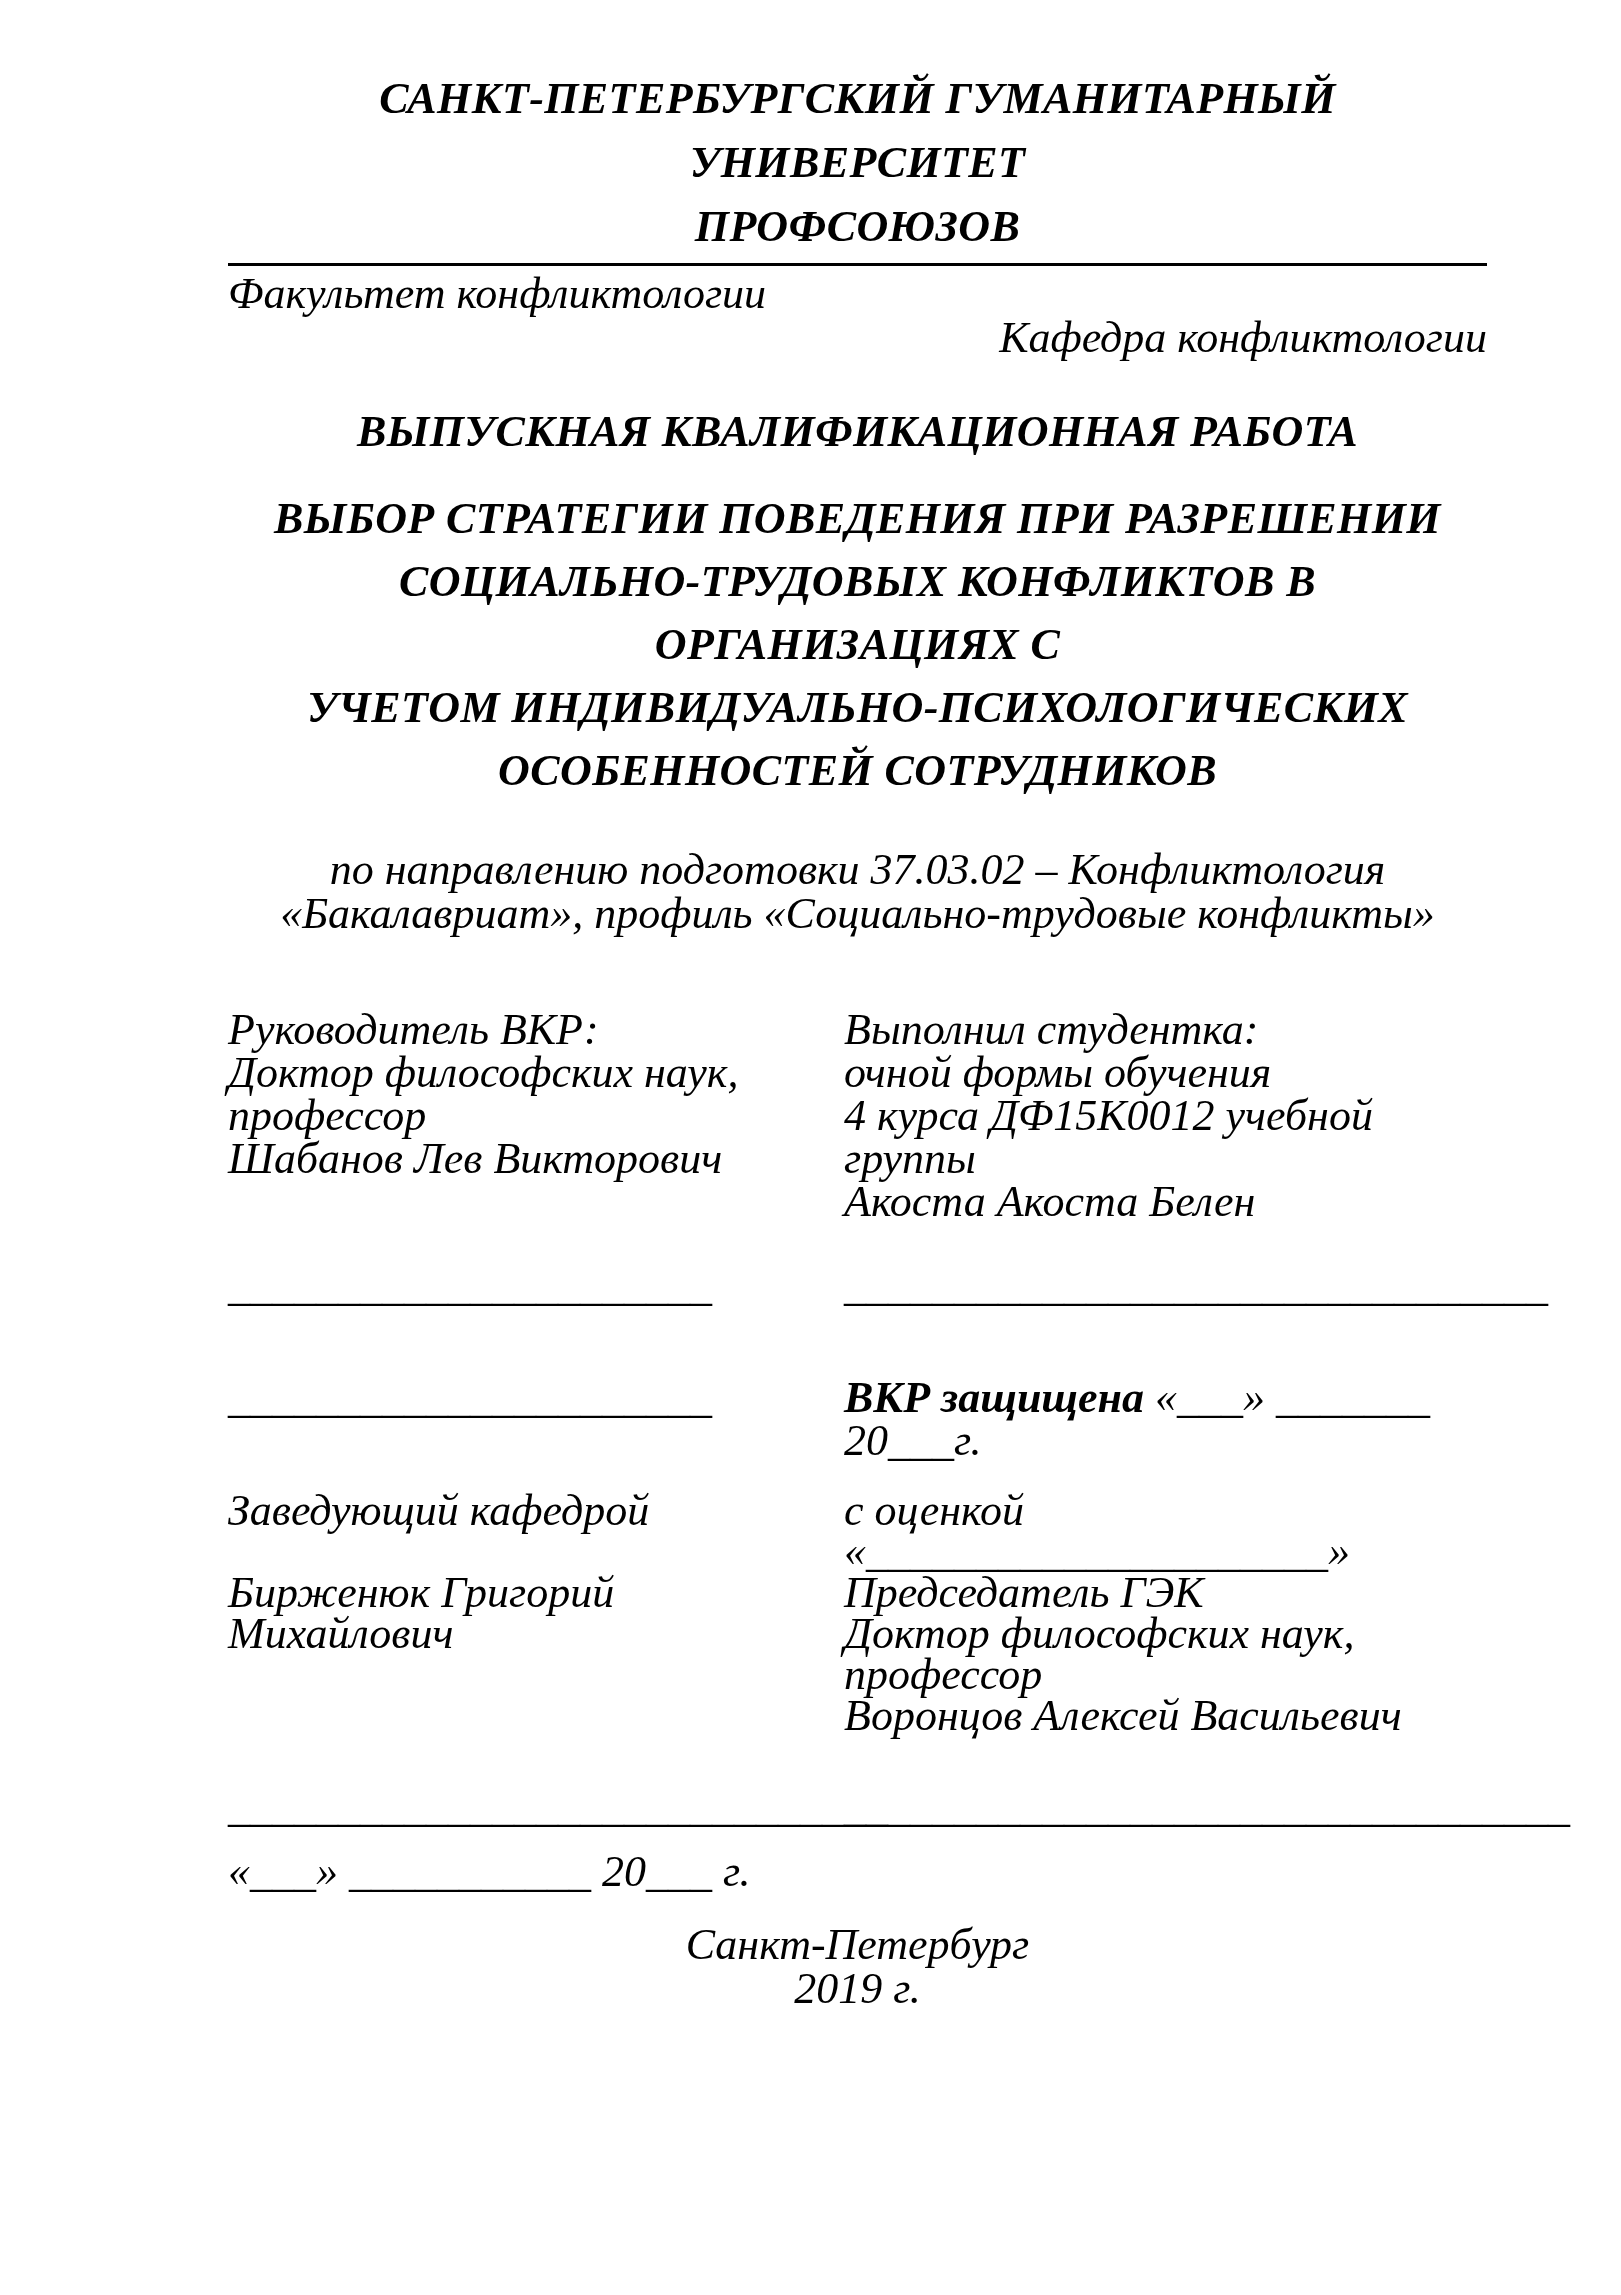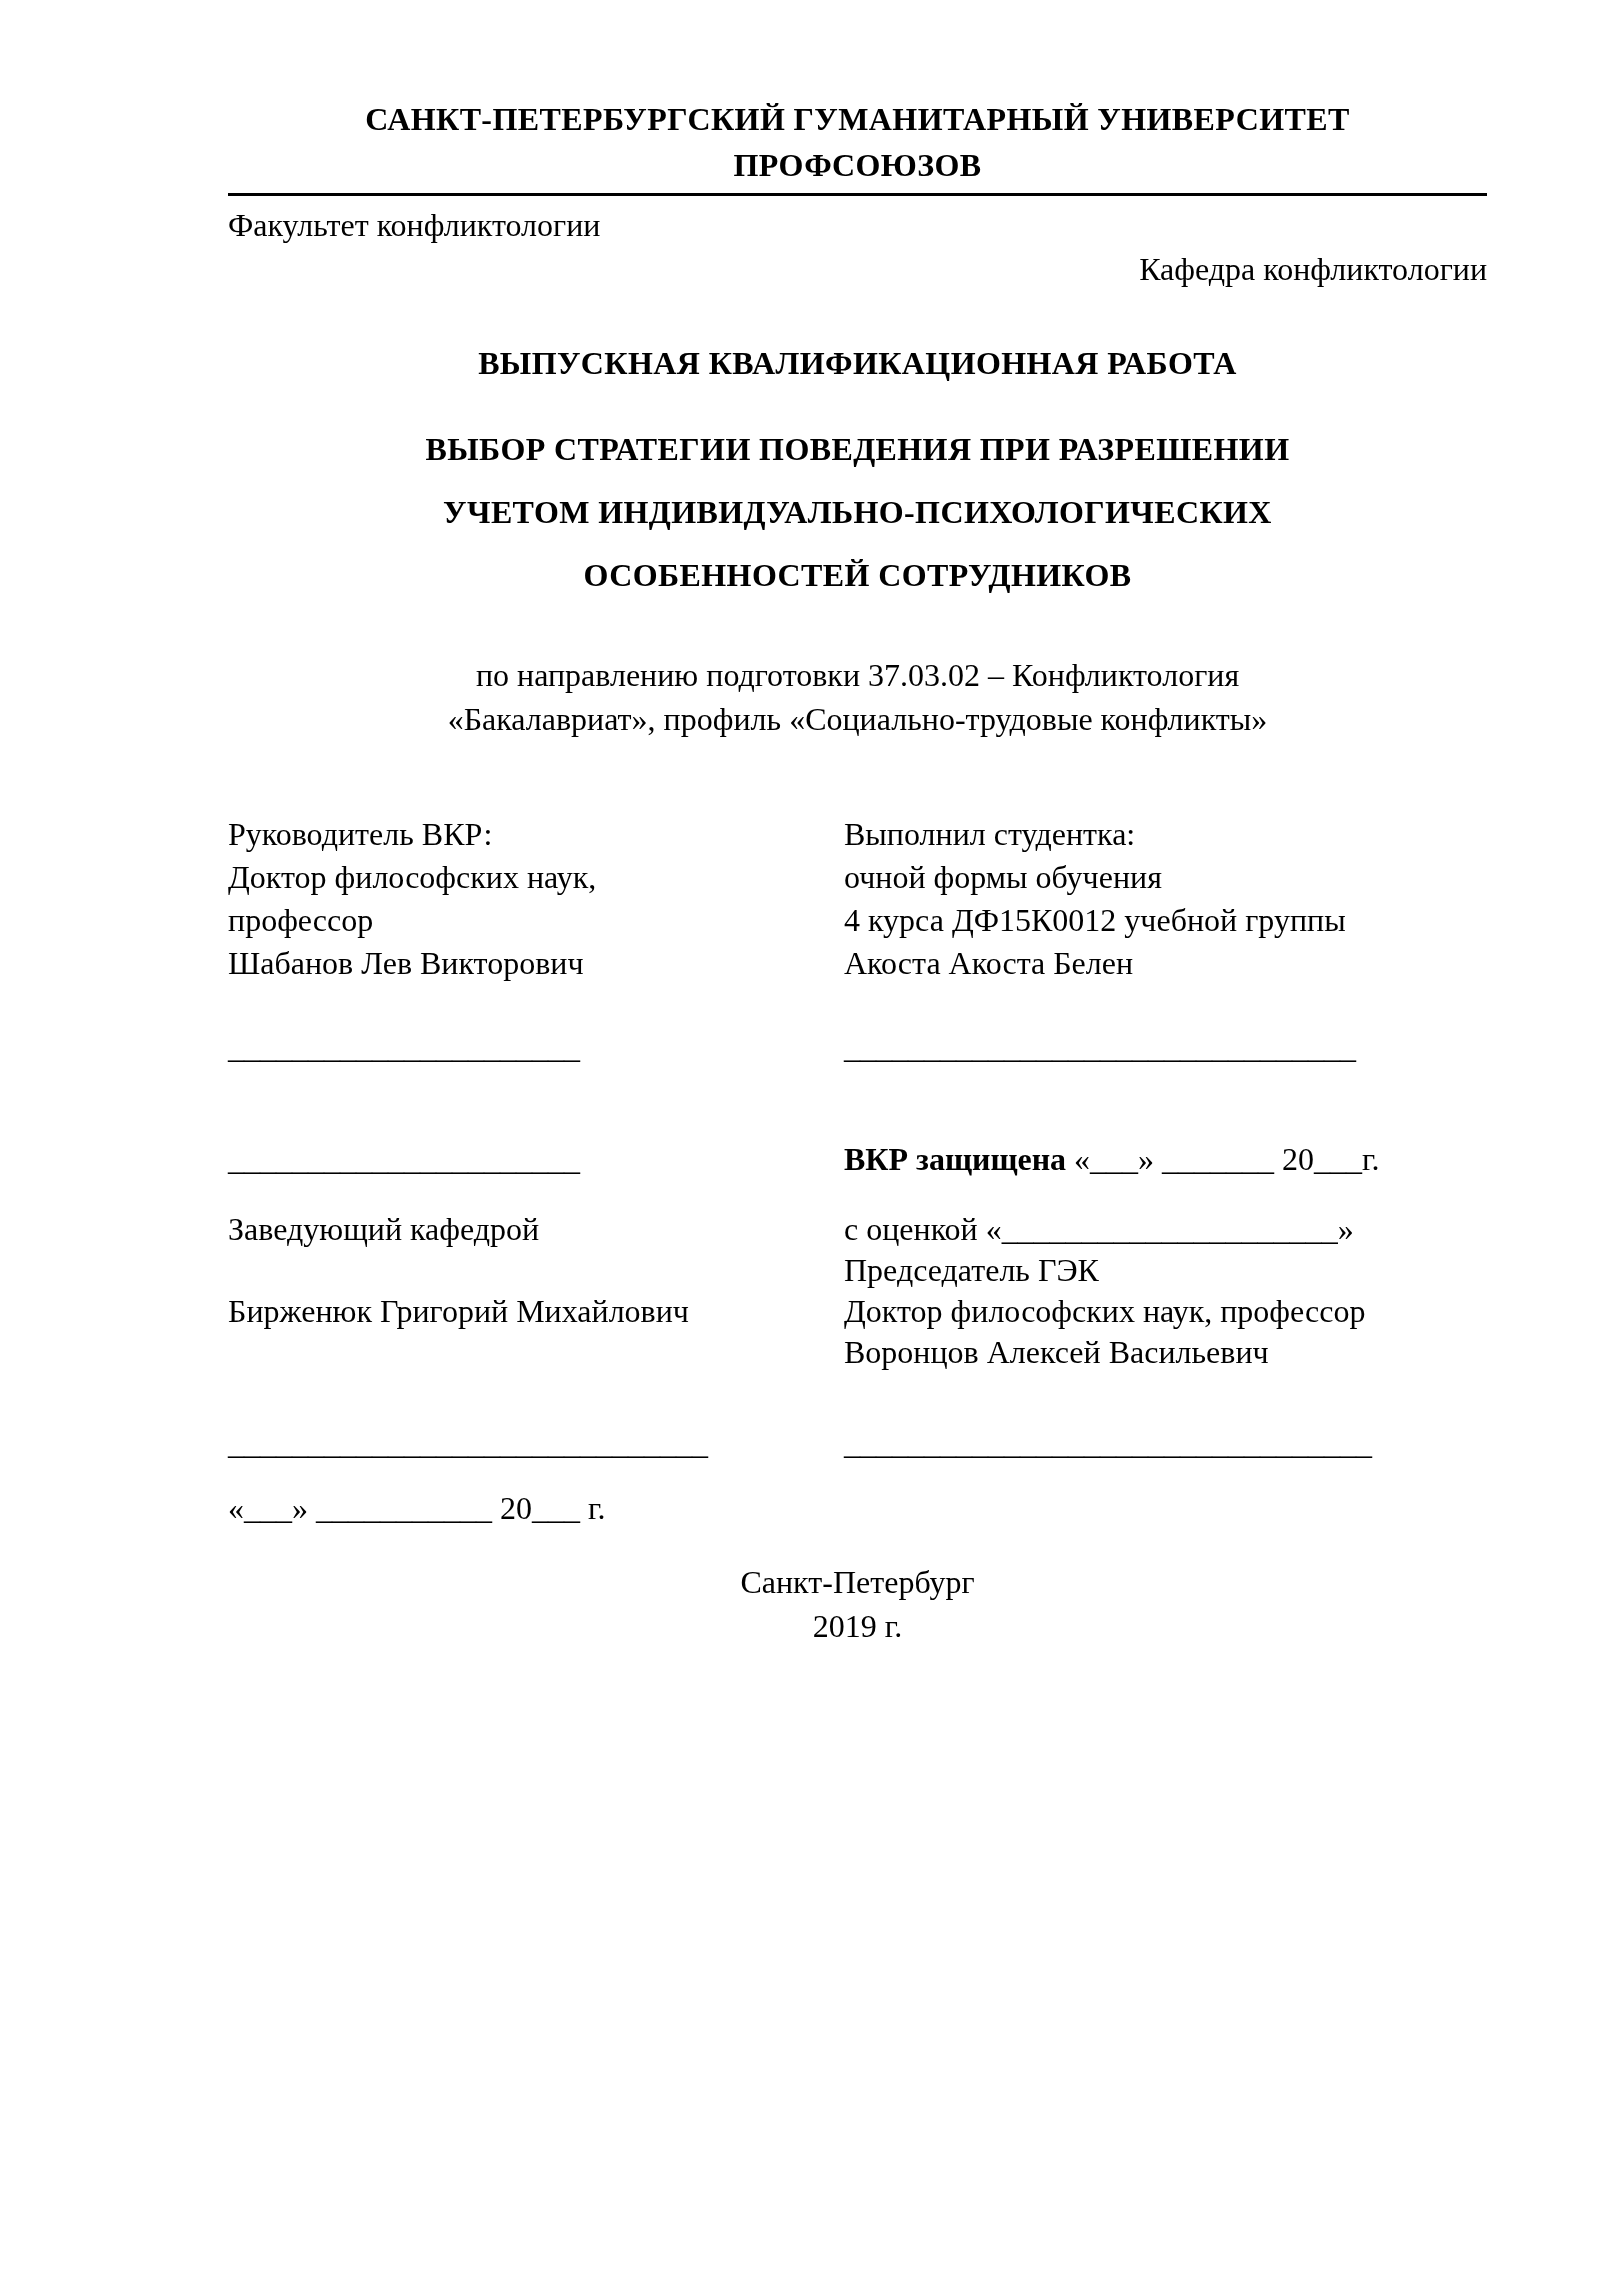--- a/index.html
+++ b/index.html
@@ -9,22 +9,23 @@
     color: #000000;
   }
   .page {
     width: 1622px;
     height: 2295px;
     background: #ffffff;
     position: relative;
     overflow: hidden;
   }
   .content {
-    padding: 96px 135px 0 228px;
-    font-size: 32px;
+    padding: 67px 135px 0 228px;
+    font-size: 44px;
+    font-style: italic;
   }
   .u-name { text-align: center; font-weight: bold; line-height: 1.45; letter-spacing: 0.4px; }
   .rule { border-bottom: 3.9px solid #000; margin-top: 4.7px; }
   .faculty { line-height: 44px; margin-top: 6.3px; }
   .department { text-align: right; line-height: 44px; }
   .work-type { text-align: center; font-weight: bold; margin-top: 50px; line-height: 44px; letter-spacing: 0.4px; }
   .title { text-align: center; font-weight: bold; margin-top: 33px; line-height: 63px; letter-spacing: 0.4px; }
   .program { text-align: center; margin-top: 46px; line-height: 44px; }
   .cols { display: flex; justify-content: flex-start; align-items: flex-start; }
   .col-l { width: 616px; }
@@ -53,20 +54,21 @@
 
     <div class="rule"></div>
 
     <div class="faculty">Факультет конфликтологии</div>
     <div class="department">Кафедра конфликтологии</div>
 
     <div class="work-type">ВЫПУСКНАЯ КВАЛИФИКАЦИОННАЯ РАБОТА</div>
 
     <div class="title">
       <div>ВЫБОР СТРАТЕГИИ ПОВЕДЕНИЯ ПРИ РАЗРЕШЕНИИ</div>
+      <div>СОЦИАЛЬНО-ТРУДОВЫХ КОНФЛИКТОВ В ОРГАНИЗАЦИЯХ С</div>
       <div>УЧЕТОМ ИНДИВИДУАЛЬНО-ПСИХОЛОГИЧЕСКИХ</div>
       <div>ОСОБЕННОСТЕЙ СОТРУДНИКОВ</div>
     </div>
 
     <div class="program">
       <div>по направлению подготовки 37.03.02 – Конфликтология</div>
       <div>«Бакалавриат», профиль «Социально-трудовые конфликты»</div>
     </div>
 
     <div class="cols block-people">

